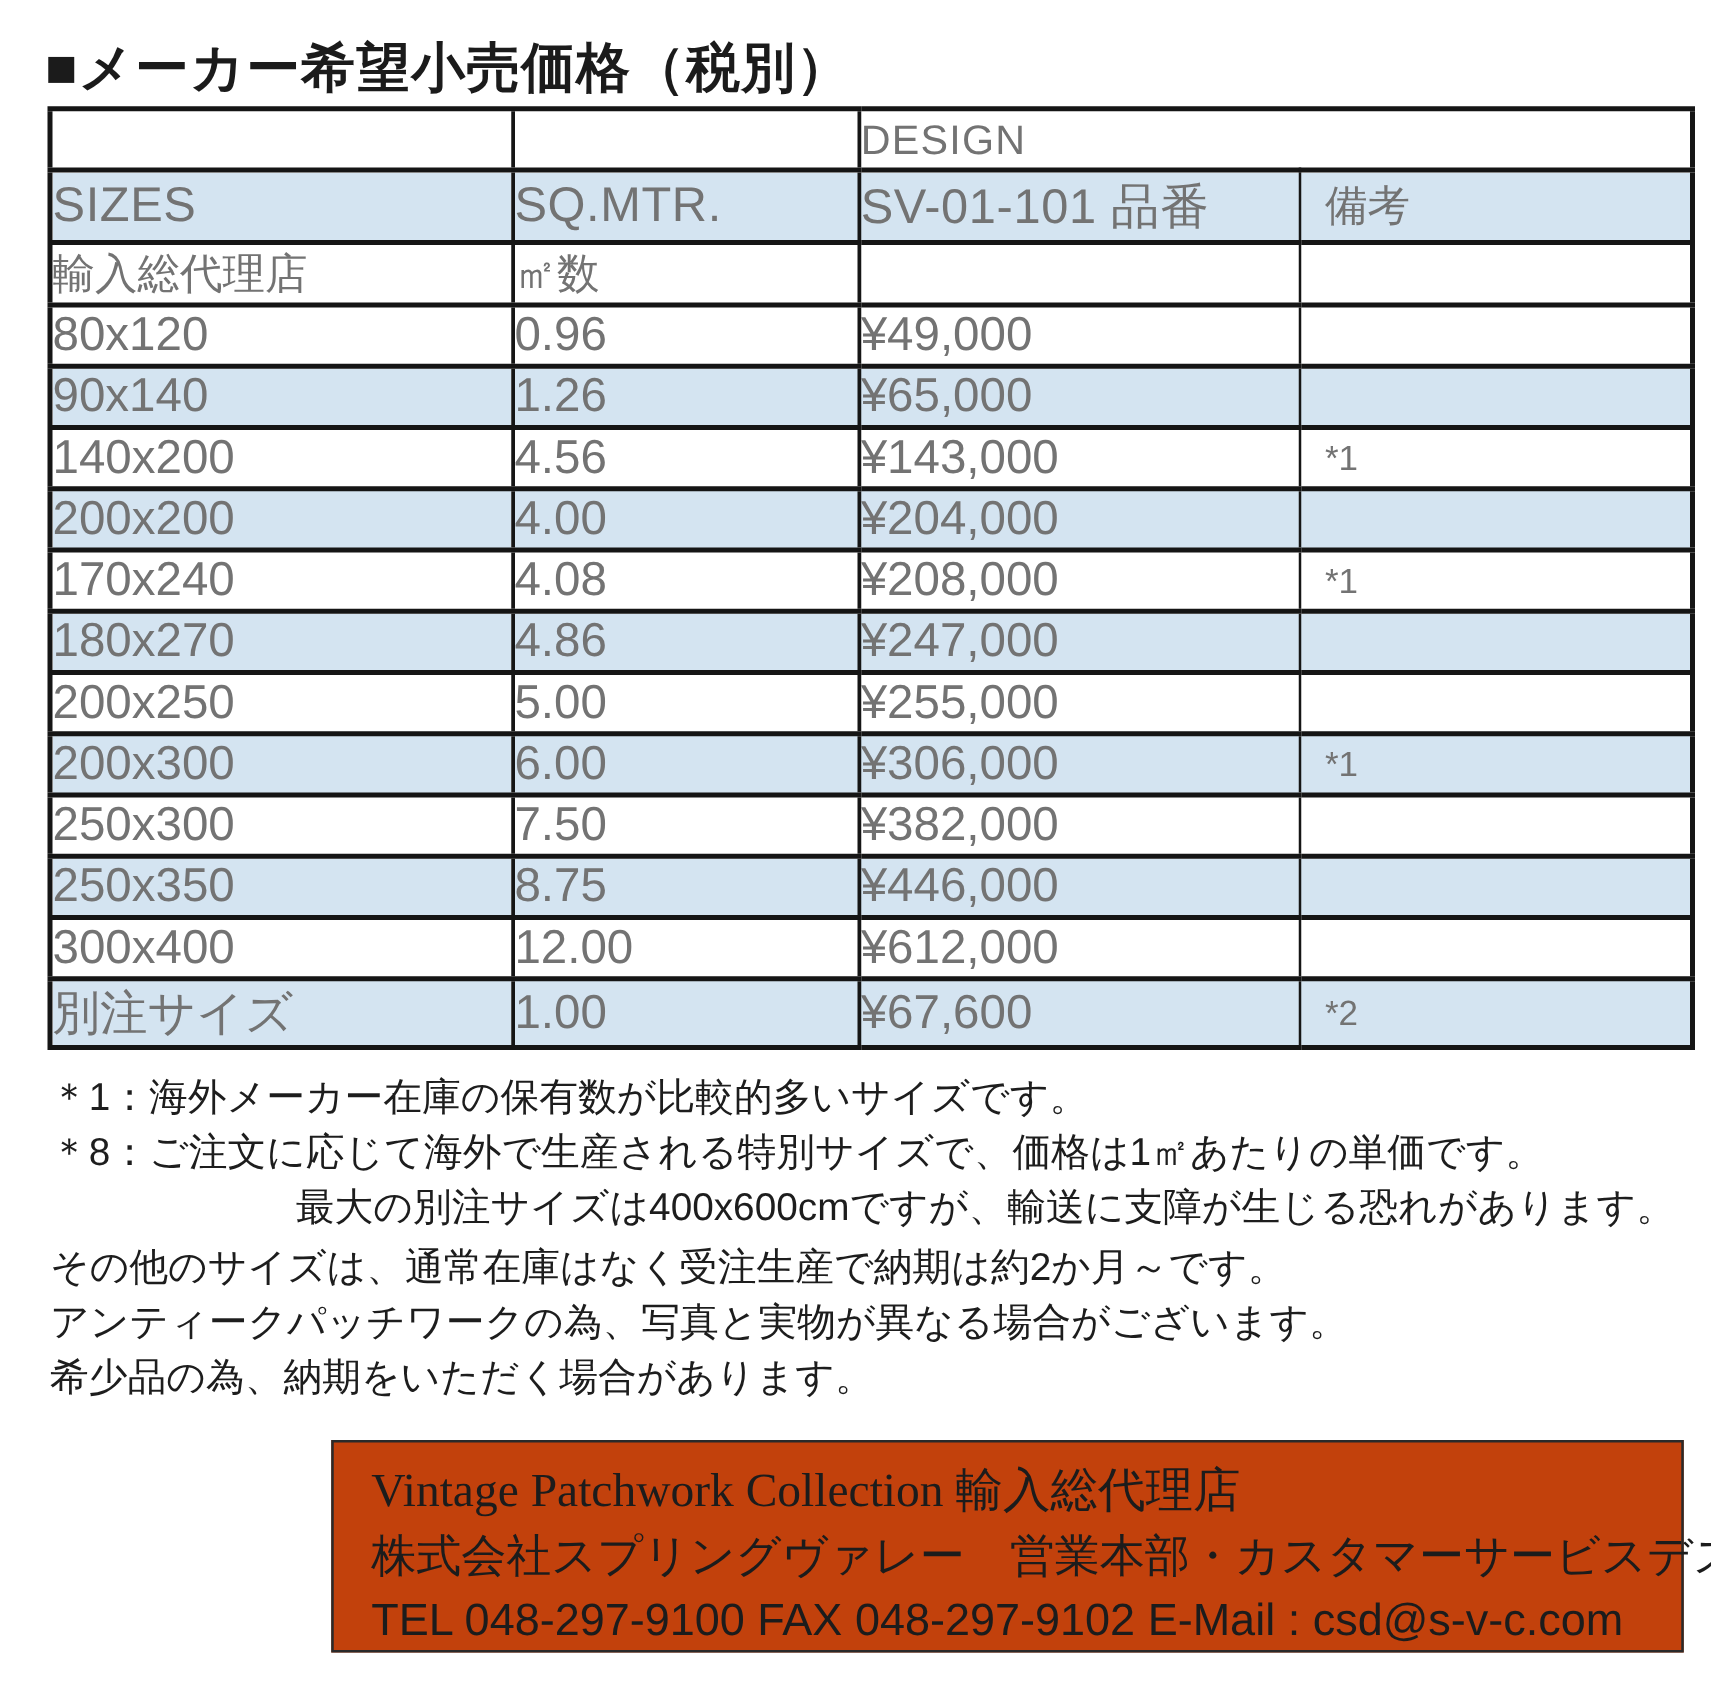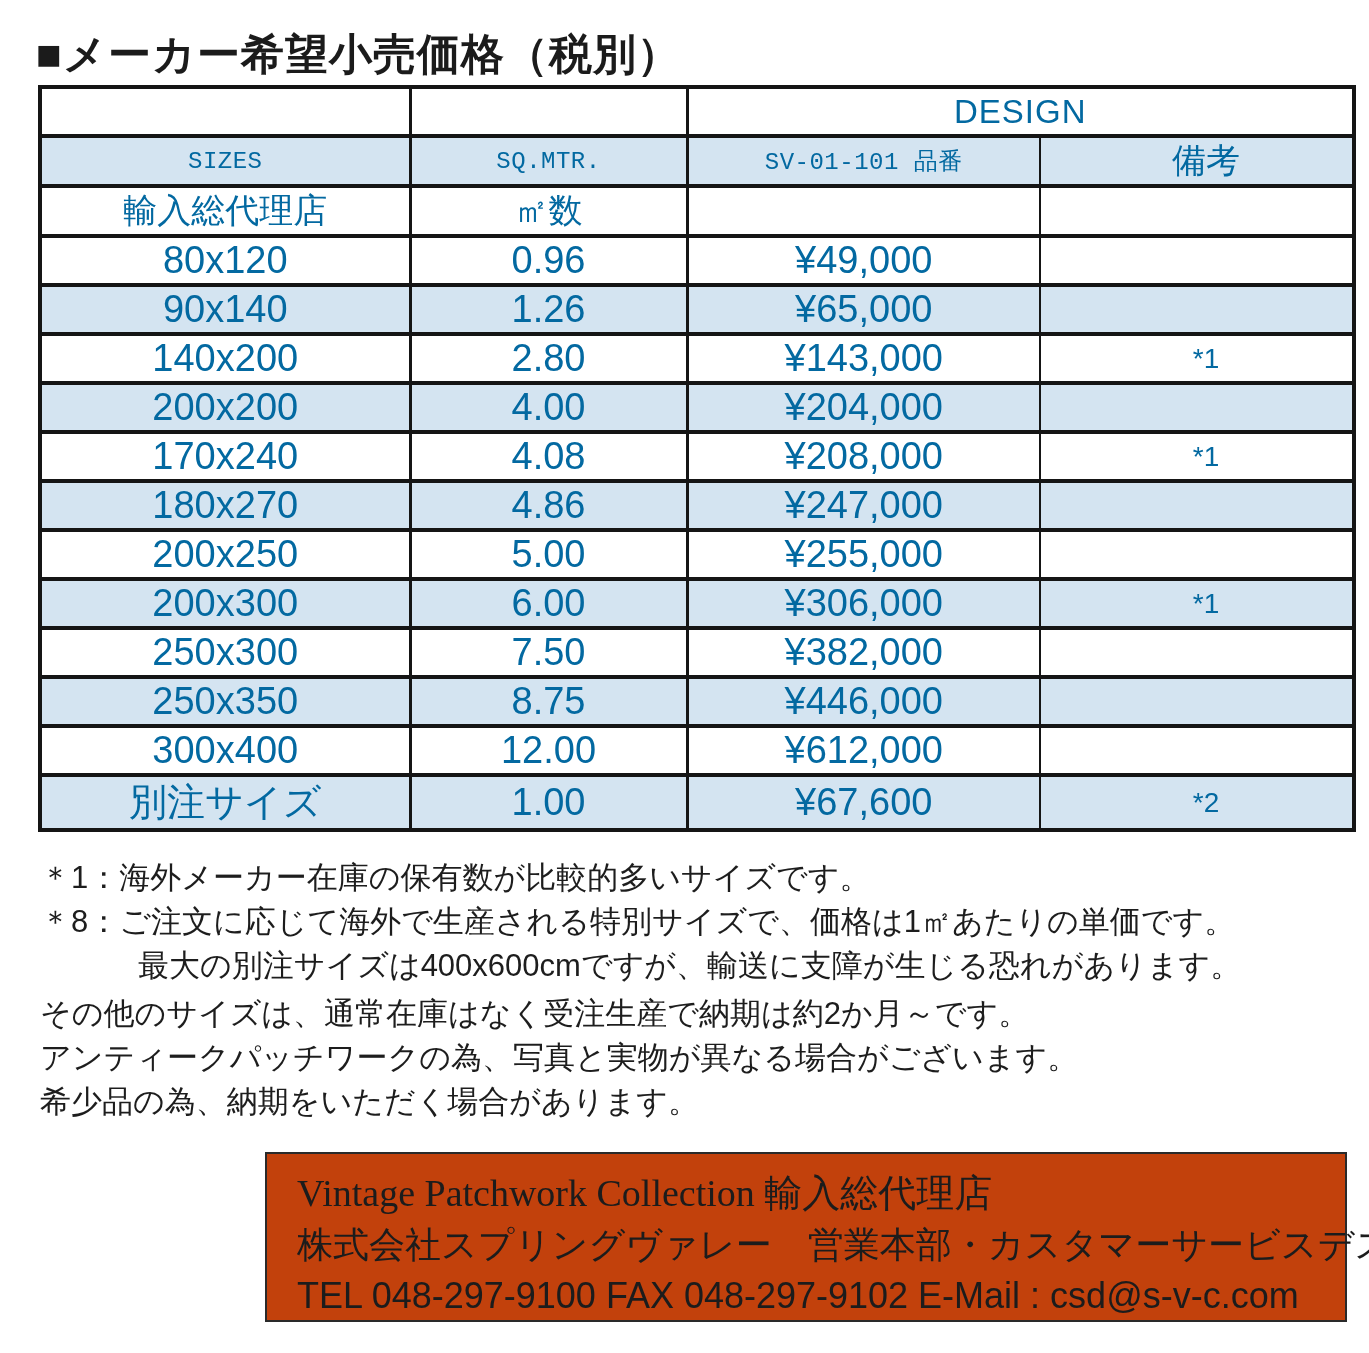--- a/index.html
+++ b/index.html
@@ -38,49 +38,49 @@
     border-collapse: collapse;
     table-layout: fixed;
     border: 4px solid #151515;
   }
   .price-table td {
     border: 3px solid #151515;
     border-top-width: 4px;
     border-bottom-width: 4px;
     height: 45px;
     padding: 0;
-    text-align: center;
+    text-align: left;
     vertical-align: middle;
     font-size: 38px;
-    color: #0369a1;
+    color: #737373;
     overflow: hidden;
     white-space: nowrap;
   }
   .price-table .thin-r { border-right-width: 2px; }
   .price-table .thin-l { border-left-width: 2px; padding-left: 19px; }
   .price-table tr.blue td { background: #d4e4f1; }
-  .price-table td.en-head { font-size: 24px; letter-spacing: 0.5px; font-family: Liberation Mono, monospace; }
+  .price-table td.en-head { font-size: 39px; letter-spacing: 0.5px; }
   .price-table td.design-head { font-size: 33px; letter-spacing: 1px; }
   .price-table td.jp-head { font-size: 34px; }
   .price-table td.note { font-size: 28px; }
 
   
   .footnotes {
     position: absolute;
     left: 40px;
     top: 856px;
     width: 1300px;
   }
   .footnotes p {
     margin: 0;
     font-size: 31px;
     line-height: 44px;
     white-space: nowrap;
   }
-  .footnotes p.indent { padding-left: 98px; }
+  .footnotes p.indent { padding-left: 98px; text-align: right; }
   .footnotes p.gap { margin-top: 4px; }
 
   
   .contact-box {
     position: absolute;
     left: 265px;
     top: 1152px;
     width: 1082px;
     height: 170px;
     box-sizing: border-box;
@@ -141,21 +141,21 @@
           <td class="thin-l note"></td>
         </tr>
         <tr class="blue">
           <td>90x140</td>
           <td>1.26</td>
           <td class="thin-r">¥65,000</td>
           <td class="thin-l note"></td>
         </tr>
         <tr>
           <td>140x200</td>
-          <td>2.80</td>
+          <td>4.56</td>
           <td class="thin-r">¥143,000</td>
           <td class="thin-l note">*1</td>
         </tr>
         <tr class="blue">
           <td>200x200</td>
           <td>4.00</td>
           <td class="thin-r">¥204,000</td>
           <td class="thin-l note"></td>
         </tr>
         <tr>

